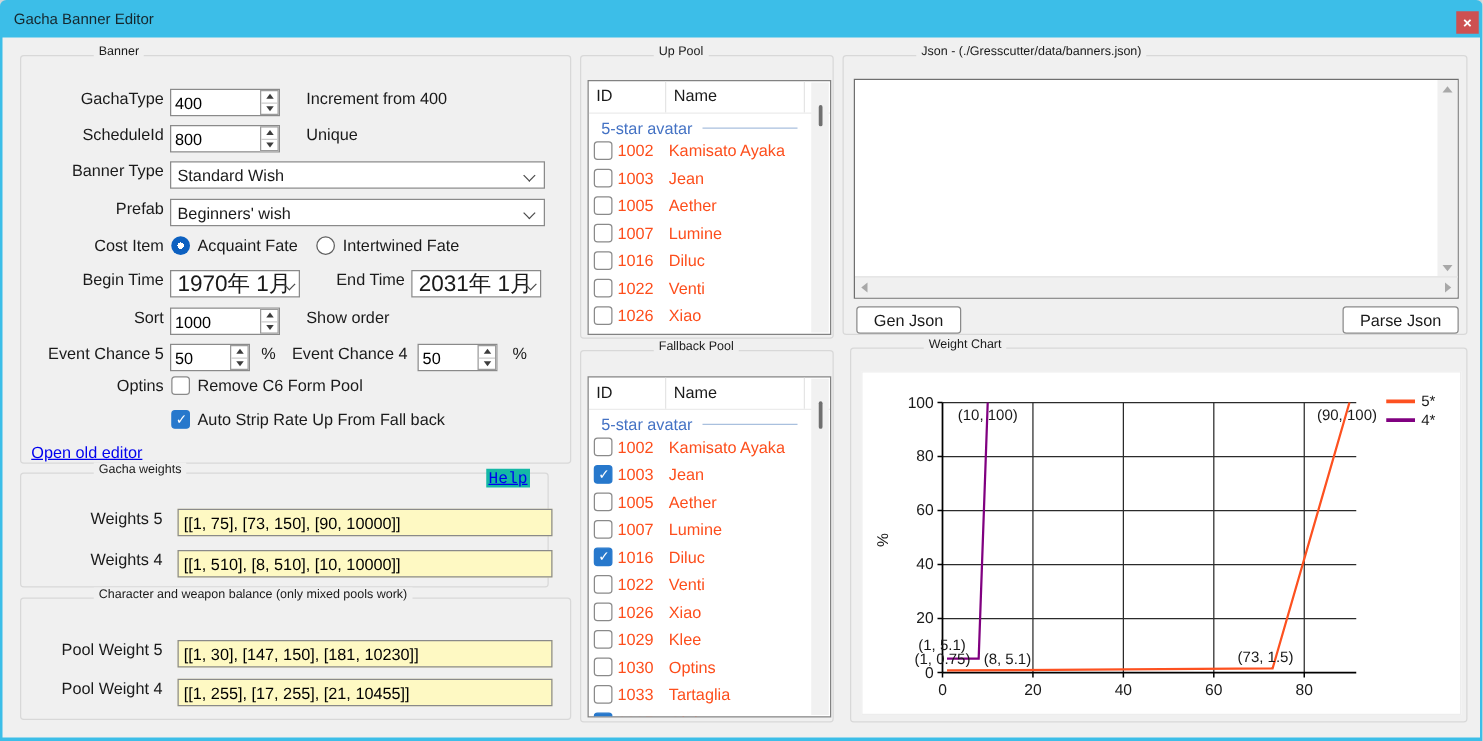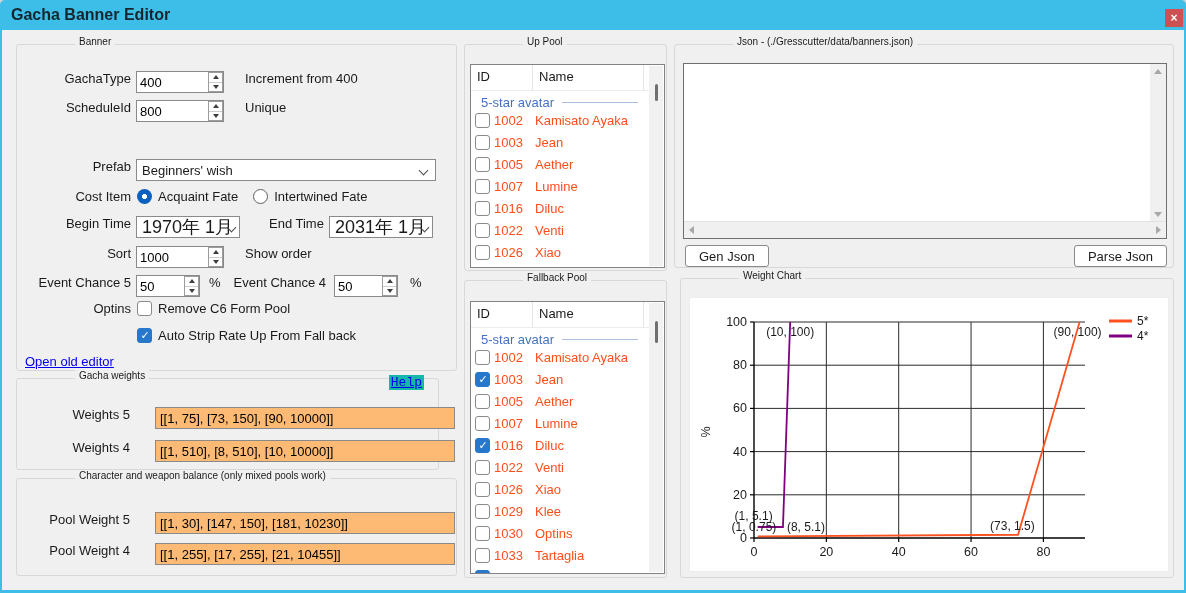--- a/index.html
+++ b/index.html
@@ -1,18 +1,18 @@
 <!DOCTYPE html>
 <html><head>
 <meta charset="utf-8">
 <style>
   html,body{margin:0;padding:0;background:#cfd6da;font-family:"Liberation Sans","DejaVu Sans",sans-serif;}
   .window{position:relative;width:1186px;height:593px;background:#3cbee8;border-radius:5px 5px 0 0;overflow:hidden;}
   .titlebar{position:absolute;left:0;top:0;width:100%;height:30px;}
-  .titlebar .title{position:absolute;left:11px;top:0;line-height:30px;font-size:16px;color:#15272e;font-weight:bold;}
+  .titlebar .title{position:absolute;left:11px;top:0;line-height:30px;font-size:12px;color:#15272e;}
   .close-btn{position:absolute;right:3px;top:9px;width:18px;height:18px;background:#cd5151;border:0;color:#fff;
     font-size:12px;font-weight:bold;display:flex;align-items:center;justify-content:center;cursor:pointer;padding:0;}
   .content{position:absolute;left:2px;top:30px;width:1182px;height:560px;background:#f0f0f0;}
 
   .group{position:absolute;border:1px solid #d8d8d8;border-radius:3px;box-sizing:border-box;}
   .g-title{position:absolute;top:-9px;left:26px;background:#f0f0f0;padding:0 4px;font-size:10px;color:#1a1a1a;white-space:nowrap;margin-left:32px;}
 
   .frow{position:absolute;left:10px;height:22px;display:flex;align-items:flex-start;font-size:13px;color:#1a1a1a;}
   .flabel{width:104px;text-align:right;flex:none;}
   .hint{margin-left:21px;}
@@ -37,21 +37,21 @@
   .rlabel{margin-left:6px;}
 
   .cb{width:15px;height:15px;border:1px solid #8a8a8a;border-radius:3px;background:#fff;box-sizing:border-box;flex:none;position:relative;cursor:pointer;}
   .cb.on{background:#2778cc;border-color:#2778cc;}
   .cb.on::after{content:"✓";position:absolute;left:2.5px;top:-0.5px;color:#fff;font-size:11px;font-weight:bold;}
   .cblabel{margin-left:6px;}
 
   .link{color:#0000ee;text-decoration:underline;font-size:13px;cursor:pointer;}
 
   .txt{width:300px;height:22px;border:1px solid #8a8a8a;font:13px "Liberation Sans","DejaVu Sans",sans-serif;
-    padding:0 4px;box-sizing:border-box;background:#fdba74;outline:0;margin-left:25px;}
+    padding:0 4px;box-sizing:border-box;background:#fef9c3;outline:0;margin-left:12px;}
   .wlabel{width:101px;text-align:right;flex:none;}
 
   
   .lv{position:absolute;background:#fff;border:1px solid #828282;overflow:hidden;font-size:13px;}
   .lv-head{display:flex;height:25px;align-items:stretch;border-bottom:1px solid #ececec;color:#1a1a1a;}
   .hc{line-height:24px;box-sizing:border-box;}
   .hc1{width:62px;padding-left:6px;border-right:1px solid #e5e5e5;}
   .hc2{width:111px;padding-left:6px;border-right:1px solid #e5e5e5;}
   .lv-cat{display:flex;align-items:center;height:22px;padding:0 26px 0 10px;color:#4472c4;}
   .cat-line{flex:1;height:1px;background:#a9c0de;margin-left:8px;}
@@ -116,20 +116,27 @@
                 <span class="arr-up"></span>
               </div>
             <div class="sb">
                 <span class="arr-dn"></span>
               </div>
           </div>
         </div>
         <span class="hint">Unique</span>
       </div>
 
+      <div class="frow" style="top:84px;">
+        <span class="flabel">Banner Type</span>
+        <div class="combo w300">
+          <span>Standard Wish</span>
+          <span class="chev"></span>
+        </div>
+      </div>
 
       <div class="frow" style="top:114px;">
         <span class="flabel">Prefab</span>
         <div class="combo w300">
           <span>Beginners' wish</span>
           <span class="chev"></span>
         </div>
       </div>
 
       <div class="frow" style="top:144px;">

